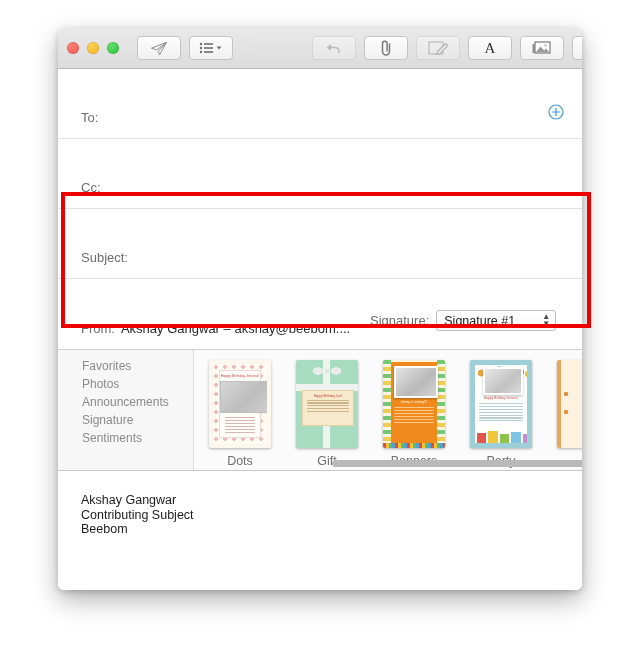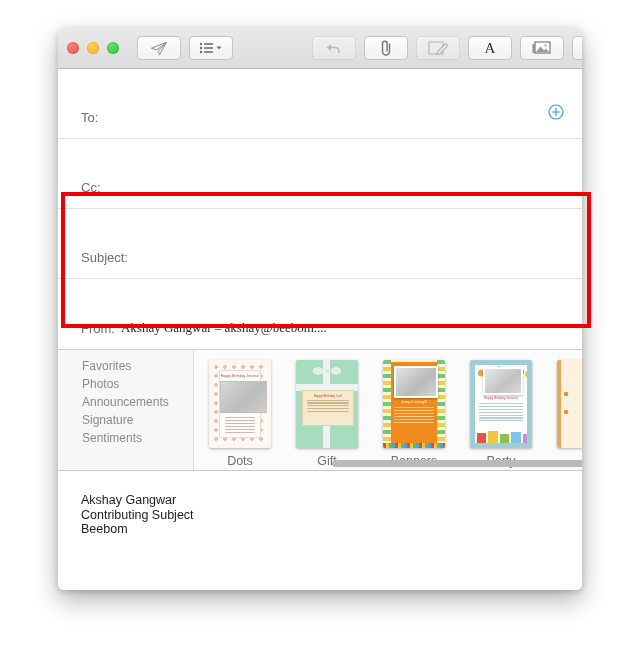--- a/index.html
+++ b/index.html
@@ -96,21 +96,20 @@
     color: #6d6d6d;
     font-size: 13px;
     white-space: nowrap;
   }
   .hdr-value {
     color: #2b2b2b;
     font-size: 13px;
     margin-left: 6px;
     white-space: nowrap;
     overflow: hidden;
-    font-family: Liberation Serif, serif;
   }
   #add-recipient-icon {
     position: absolute;
     right: 18px;
     top: 7px;
     width: 16px;
     height: 16px;
   }
   #from-row { border-bottom: none; }
   .sig-group {
@@ -470,20 +469,30 @@
 
     <div class="hdr-row">
       <span class="hdr-label">Subject:</span>
       <span class="hdr-value"></span>
     </div>
 
     <div class="hdr-row" id="from-row">
       <span class="hdr-label">From:</span>
       <span class="hdr-value">Akshay Gangwar – akshay@beebom....</span>
 
+      <div class="sig-group">
+        <span class="sig-label">Signature:</span>
+        <div id="signature-select">
+          <span class="sel-text">Signature #1</span>
+          <span class="stepper">
+            <span>▲</span>
+              <span>▼</span>
+          </span>
+        </div>
+      </div>
     </div>
   </div>
 
   <div id="stationery-picker">
 
     <div id="stationery-sidebar">
       <div class="cat-item">Favorites</div>
       <div class="cat-item">Photos</div>
       <div class="cat-item">Announcements</div>
       <div class="cat-item">Signature</div>

